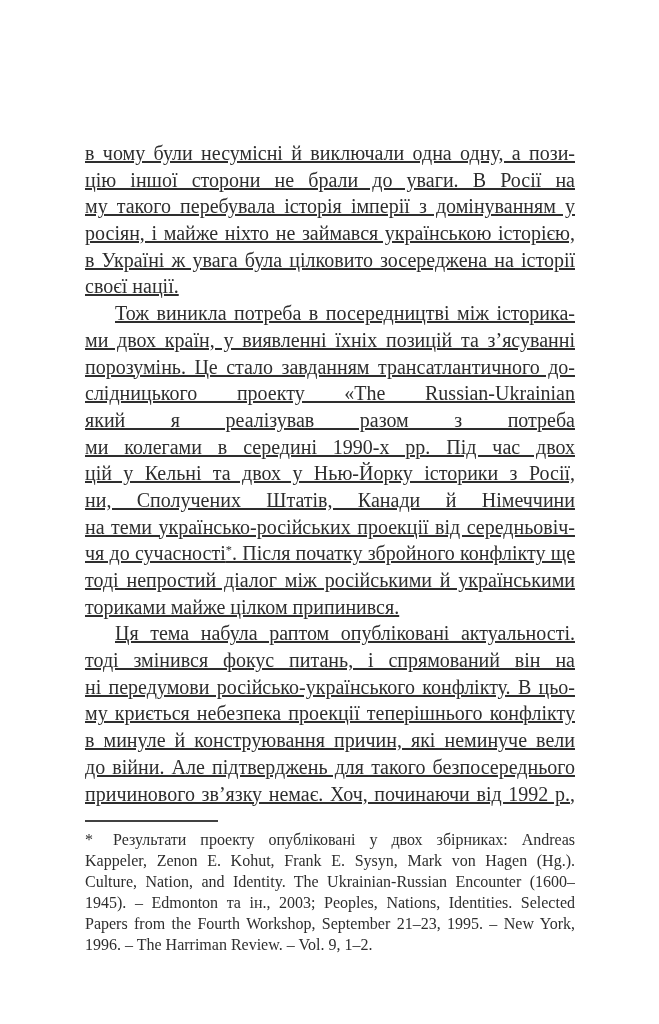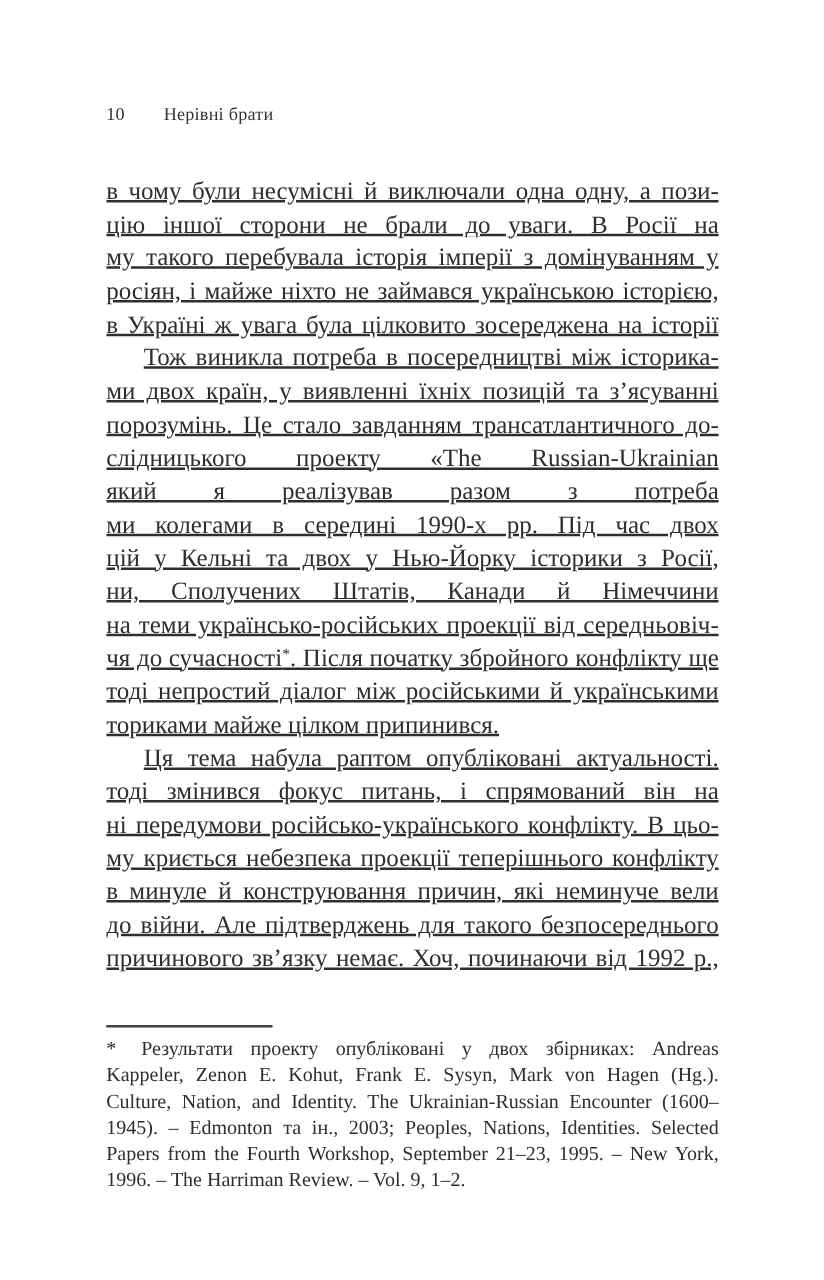--- a/index.html
+++ b/index.html
@@ -68,32 +68,30 @@
     overflow: hidden;
   }
   .fn-line.last { text-align-last: left; }
   .fn-marker { display: inline-block; width: 28px; }
 </style>
 </head>
 <body>
 
 <div class="page">
 
-  <header class="page-header">
-    <span class="page-number">10</span><span class="running-title">Нерівні брати</span>
-  </header>
 
   <main class="page-body">
 
     <div class="paragraph">
       <div class="line">в чому були несумісні й виключали одна одну, а пози-</div>
       <div class="line">цію іншої сторони не брали до уваги. В Росії на передньо-</div>
       <div class="line">му такого перебувала історія імперії з домінуванням у ній</div>
       <div class="line">росіян, і майже ніхто не займався українською історією,</div>
       <div class="line">в Україні ж увага була цілковито зосереджена на історії</div>
+      <div class="line last">своєї нації.</div>
     </div>
 
     <div class="paragraph">
       <div class="line indent">Тож виникла потреба в посередництві між історика-</div>
       <div class="line">ми двох країн, у виявленні їхніх позицій та з’ясуванні не-</div>
       <div class="line">порозумінь. Це стало завданням трансатлантичного до-</div>
       <div class="line">слідницького проекту «The Russian-Ukrainian September»,</div>
       <div class="line">який я реалізував разом з потреба північноамериканськи-</div>
       <div class="line">ми колегами в середині 1990-х рр. Під час двох конферен-</div>
       <div class="line">цій у Кельні та двох у Нью-Йорку історики з Росії, Украї-</div>

